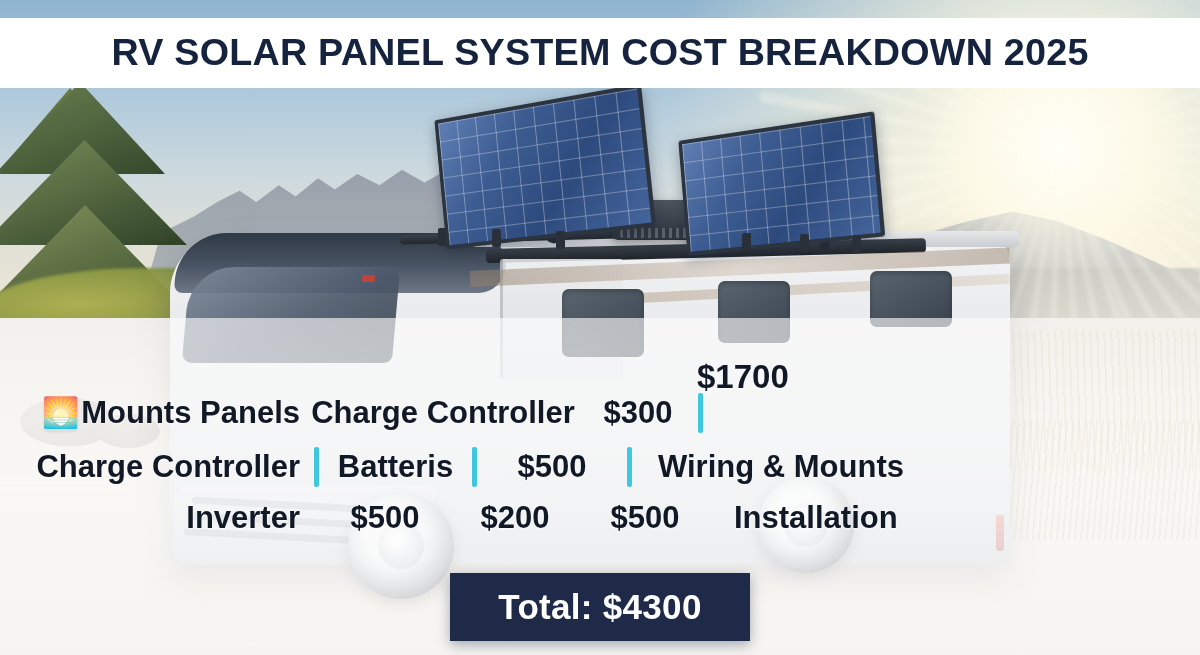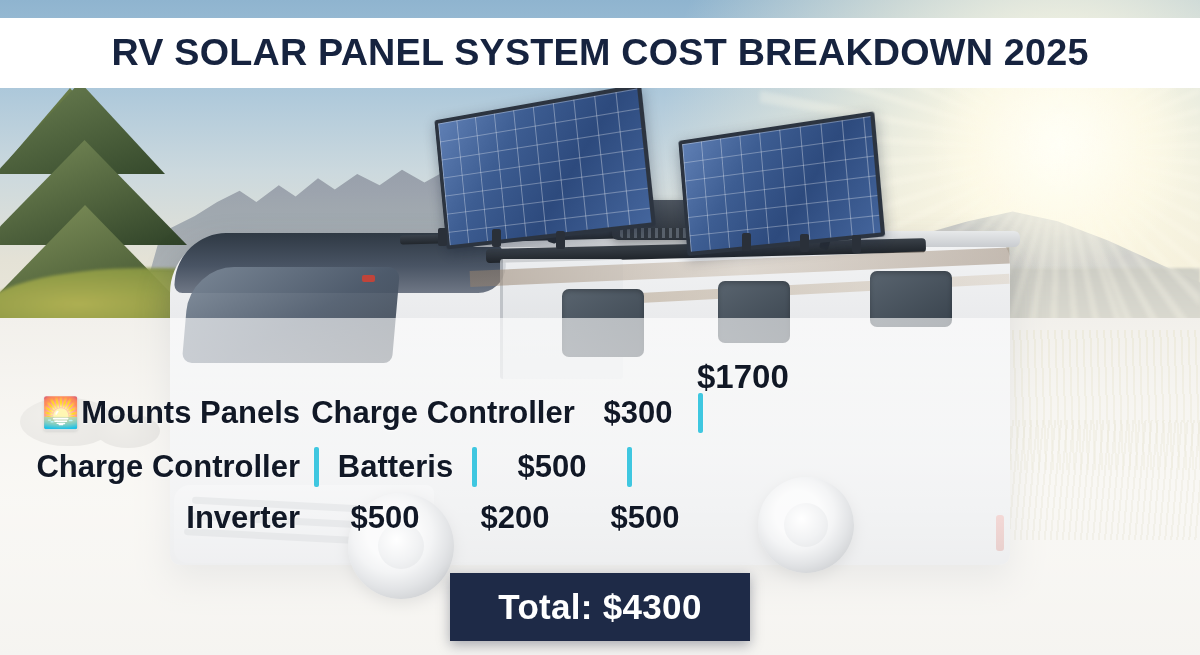--- a/index.html
+++ b/index.html
@@ -374,35 +374,41 @@
       </div>
       <div class="sep"></div>
       <div class="cell c2">
         <span>Batteris</span>
       </div>
       <div class="sep"></div>
       <div class="cell c3">
         <span>$500</span>
       </div>
       <div class="sep"></div>
+      <div class="cell c4">
+        <span>Wiring &amp; Mounts</span>
+      </div>
     </div>
 
     <div class="row r3">
       <div class="cell c1">
         <span>Inverter</span>
       </div>
       <div class="cell c2">
         <span>$500</span>
       </div>
       <div class="cell c3">
         <span>$200</span>
       </div>
       <div class="cell c4">
         <span>$500</span>
       </div>
+      <div class="cell c5">
+        <span>Installation</span>
+      </div>
     </div>
   </div>
 
   <div class="total">
     <span>Total: $4300</span>
   </div>
 
 </div>
 
 </body></html>

